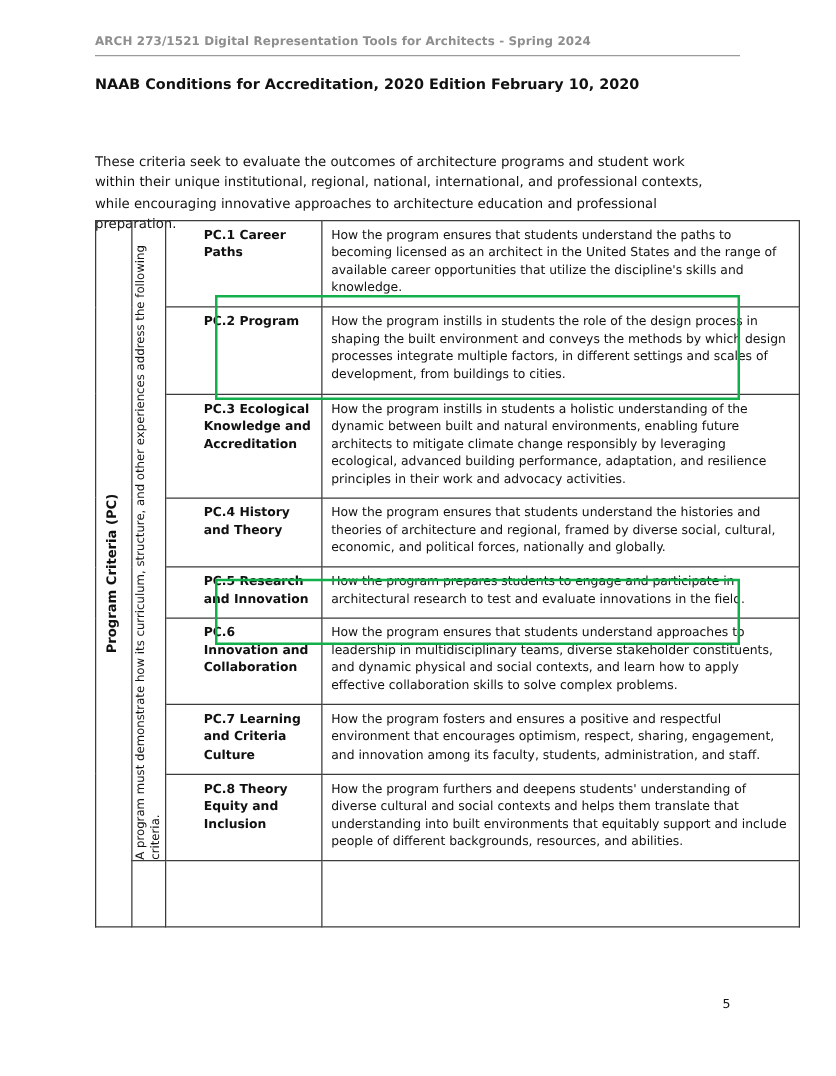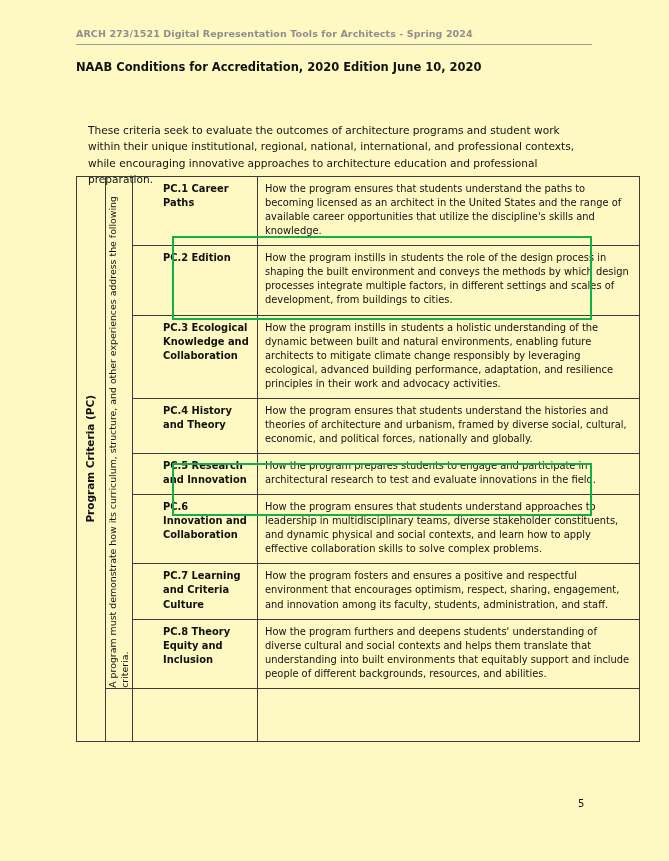--- a/index.html
+++ b/index.html
@@ -7,21 +7,21 @@
     padding: 0;
     background: #b9b9b9;
   }
   body {
     font-family: "DejaVu Sans", sans-serif;
   }
   .page {
     position: relative;
     width: 669px;
     height: 861px;
-    background: #fef9c3;
+    background: #ffffff;
     overflow: hidden;
   }
   .content {
     position: absolute;
     left: 0;
     top: 0;
     width: 669px;
     height: 861px;
   }
   .header-rule {
@@ -60,21 +60,20 @@
     color: #111;
   }
   .intro {
     position: absolute;
     left: 76px;
     top: 122px;
     width: 502px;
     font-size: 10.6px;
     line-height: 1.55;
     color: #111;
-    margin-left: 12px;
   }
   
   .crit-table {
     position: absolute;
     left: 76px;
     top: 176px;
     width: 516px;
     border-collapse: collapse;
     table-layout: fixed;
   }
@@ -151,21 +150,21 @@
 </style>
 </head>
 <body>
 
 <div class="page">
   <div class="content">
 
     <div class="running-head">ARCH 273/1521 Digital Representation Tools for Architects - Spring 2024</div>
     <div class="header-rule"></div>
 
-    <div class="doc-title">NAAB Conditions for Accreditation, 2020 Edition June 10, 2020</div>
+    <div class="doc-title">NAAB Conditions for Accreditation, 2020 Edition February 10, 2020</div>
 
 
     <div class="intro">These criteria seek to evaluate the outcomes of architecture programs and student work within their unique institutional, regional, national, international, and professional contexts, while encouraging innovative approaches to architecture education and professional preparation.</div>
 
     <table class="crit-table">
       <tbody>
         <tr>
           <td class="col-group" rowspan="9">
             <div class="vert-wrap">
               <div class="vert-text bold">Program Criteria (PC)</div>
@@ -173,30 +172,30 @@
           </td>
           <td class="col-sub" rowspan="8">
             <div class="vert-wrap">
               <div class="vert-text small">A program must demonstrate how its curriculum, structure, and other experiences address the following criteria.</div>
             </div>
           </td>
           <td class="col-code">PC.1 Career Paths</td>
           <td class="col-desc">How the program ensures that students understand the paths to becoming licensed as an architect in the United States and the range of available career opportunities that utilize the discipline's skills and knowledge.</td>
         </tr>
         <tr>
-          <td class="col-code">PC.2 Edition</td>
+          <td class="col-code">PC.2 Program</td>
           <td class="col-desc">How the program instills in students the role of the design process in shaping the built environment and conveys the methods by which design processes integrate multiple factors, in different settings and scales of development, from buildings to cities.</td>
         </tr>
         <tr>
-          <td class="col-code">PC.3 Ecological Knowledge and Collaboration</td>
+          <td class="col-code">PC.3 Ecological Knowledge and Accreditation</td>
           <td class="col-desc">How the program instills in students a holistic understanding of the dynamic between built and natural environments, enabling future architects to mitigate climate change responsibly by leveraging ecological, advanced building performance, adaptation, and resilience principles in their work and advocacy activities.</td>
         </tr>
         <tr>
           <td class="col-code">PC.4 History and Theory</td>
-          <td class="col-desc">How the program ensures that students understand the histories and theories of architecture and urbanism, framed by diverse social, cultural, economic, and political forces, nationally and globally.</td>
+          <td class="col-desc">How the program ensures that students understand the histories and theories of architecture and regional, framed by diverse social, cultural, economic, and political forces, nationally and globally.</td>
         </tr>
         <tr>
           <td class="col-code">PC.5 Research and Innovation</td>
           <td class="col-desc">How the program prepares students to engage and participate in architectural research to test and evaluate innovations in the field.</td>
         </tr>
         <tr>
           <td class="col-code">PC.6 Innovation and Collaboration</td>
           <td class="col-desc">How the program ensures that students understand approaches to leadership in multidisciplinary teams, diverse stakeholder constituents, and dynamic physical and social contexts, and learn how to apply effective collaboration skills to solve complex problems.</td>
         </tr>
         <tr>

